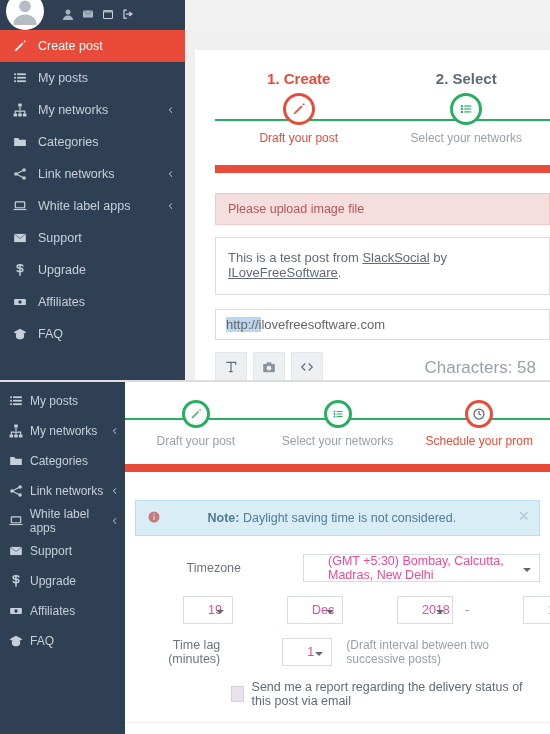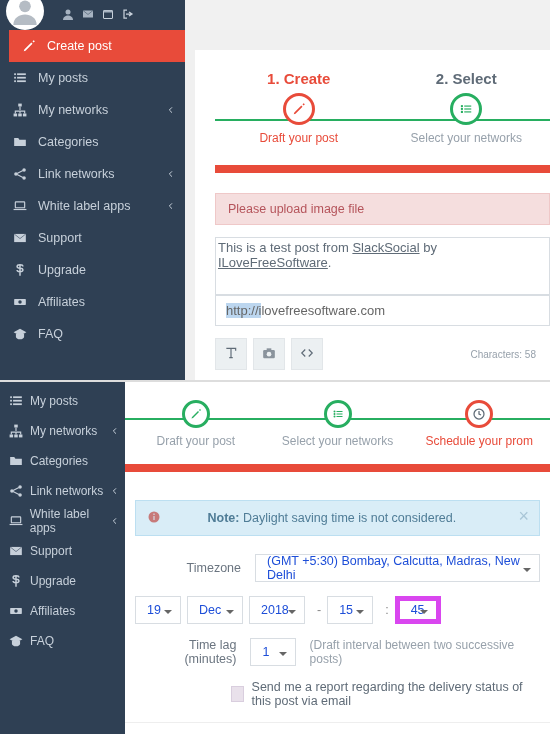--- a/index.html
+++ b/index.html
@@ -10,21 +10,21 @@
   
   .sidebar { width: 185px; background: #2f4054; color: #c7d0da; position: absolute; left:0; top:0; bottom:0; }
   .topstrip { height: 30px; background: #2f4054; display:flex; align-items:center; padding-left: 6px; }
   .avatar { width: 38px; height: 38px; border-radius: 50%; background: #fff; display:flex; align-items:center; justify-content:center; margin-right: 10px; margin-top:-8px;}
   .avatar svg { width: 28px; height: 28px; fill:#b5bcc4; }
   .topicons { display:flex; gap: 8px; margin-left: 8px;}
   .topicons span svg { width:12px; height:12px; fill:#a7b3c1; }
   
   .menu { list-style:none; }
   .menu li { display:flex; align-items:center; height: 32px; padding: 0 12px; cursor:pointer; position:relative; font-size: 12.5px; }
-  .menu li.active { background:#e84b3a; color:#fff;margin-left:9px; }
+  .menu li.active { background:#e84b3a; color:#fff; }
   .menu li .mi { width:16px; height:16px; margin-right: 10px; display:flex; align-items:center; justify-content:center;}
   .menu li .mi svg { width:14px; height:14px; fill: #c7d0da; }
   .menu li.active .mi svg { fill:#fff; }
   .menu li .chev { position:absolute; right:10px; }
   .menu li .chev svg { width:8px; height:8px; fill:#aab6c4; }
   
   .content { position:absolute; left:185px; right:0; top:30px; bottom:0; background:#f0f0f0; padding: 0 0 0 10px; overflow:hidden; }
   .panel { background:#fff; margin-top: 20px; padding: 20px 0 10px 20px; }
   
   .steps { display:flex; align-items:flex-end; justify-content:space-around; position:relative; }
@@ -37,30 +37,30 @@
   .step.active .circ { border-color:#e84b3a; }
   .step .circ svg { width:14px; height:14px; fill:#27ae60; }
   .step.active .circ svg { fill:#e84b3a; }
   .step .sub { font-size: 12px; color:#97a1ab; margin-top: 4px;}
   .step.active .sub { color:#e84b3a; }
   
   .redbar { height: 8px; background: #e84b3a; margin: 20px 0 20px 0; }
   
   .alertbox { background: #f5dede; border: 1px solid #efc8c8; color:#b5545b; padding: 8px 12px; margin-bottom: 12px; font-size: 12.5px;}
   
-  .textarea-mock { border:1px solid #d8dde2; background:#fff; padding: 2px; min-height: 58px; font-size: 13px; color:#5f6b77; }
+  .textarea-mock { border:1px solid #d8dde2; background:#fff; padding: 12px; min-height: 58px; font-size: 13px; color:#5f6b77; margin-bottom: 14px; }
   .textarea-mock .u { text-decoration:underline; color:#5f6b77; }
   
   .urlinput { border:1px solid #d8dde2; padding: 7px 10px; width: 100%; font-size: 13px; color:#666; margin-bottom: 12px; background:#fff; }
   .urlinput .sel { background:#bcd6ef; }
   
   .toolrow { display:flex; align-items:center; }
   .toolbtn { width: 32px; height: 32px; background:#ecf0f2; border:1px solid #e2e6e9; display:flex; align-items:center; justify-content:center; margin-right: 6px; cursor:pointer; }
   .toolbtn svg { width:14px; height:14px; fill:#8a939c; }
-  .charcount { margin-left:auto; font-size:10px; color:#97a1ab; padding-right:14px;}
+  .charcount { margin-left:auto; font-size:17px; color:#97a1ab; padding-right:14px;}
   
   
   .bot-shell { position:relative; height: 354px; background:#f1f1f1; overflow:hidden; border-top: 2px solid #ddd;}
   .sidebar2 { width: 125px; background:#2f4054; color:#c7d0da; position:absolute; left:0; top:0; bottom:0; padding-top:4px; }
   .sidebar2 .menu li { height: 30px; padding: 0 8px; font-size:12px;}
   .sidebar2 .menu li .mi { margin-right:6px;}
   .sidebar2 .menu li .chev { right:6px;}
   
   .content2 { position:absolute; left:125px; right:0; top:0; bottom:0; background:#fff; }
   
@@ -76,21 +76,21 @@
   
   .redbar2 { height:8px; background:#e84b3a; margin: 16px 0 28px 0;}
   
   .note { background:#d9edf7; border:1px solid #bcdff1; color:#4f7c96; padding: 10px 12px; margin: 0 10px 18px 10px; font-size:12.5px; position:relative;}
   .note b { font-weight:bold;padding-left:40px;}
   .note .nicon svg { width:12px; height:12px; fill:#c77a7a; margin-right:4px; vertical-align:-1px;}
   .note .xclose { position:absolute; right:10px; top:8px; color:#a9c6d7; font-size:18px; cursor:pointer; line-height:14px;}
   
   .formrow { display:flex; align-items:center; margin: 0 10px 14px 10px; font-size:12.5px;}
   .formrow .lbl { width: 120px; text-align:right; padding-right: 14px; color:#6b7580;}
-  .sel-input { border:1px solid #d8dde2; background:#fff; padding: 5px 11px; font-size:12.5px; color:#1d4ed8; height:28px; display:flex; align-items:center; position:relative;}
+  .sel-input { border:1px solid #d8dde2; background:#fff; padding: 5px 24px; font-size:12.5px; color:#ec4899; height:28px; display:flex; align-items:center; position:relative;margin-left:48px;}
   .sel-input.wide { flex:1; min-width: 0;}
   .sel-caret { position:absolute; right:8px; top:50%; transform:translateY(-50%);}
   .sel-caret:after { content:""; width:0; height:0; border-left:4px solid transparent; border-right:4px solid transparent; border-top:4px solid #666; display:inline-block;}
   .sel-small { width:46px; margin-right:6px;}
   .sel-small2 { width:56px; margin-right:6px;}
   .blueborder { border:5px solid #d946ef;}
   .sep { margin: 0 6px; color:#888;}
   .hint { color:#97a1ab; margin-left:8px; font-size:12px;}
   
   .cb { width:16px; height:16px; background:#e9e1eb; border:1px solid #d9cede; margin-right:8px;}

